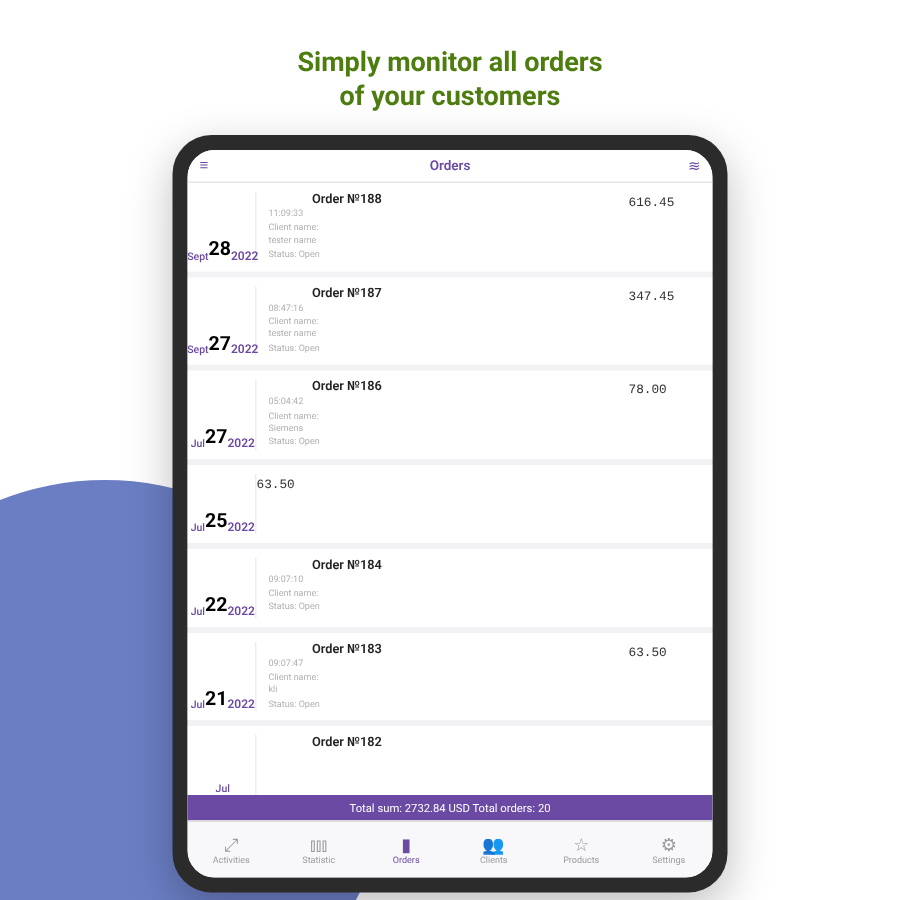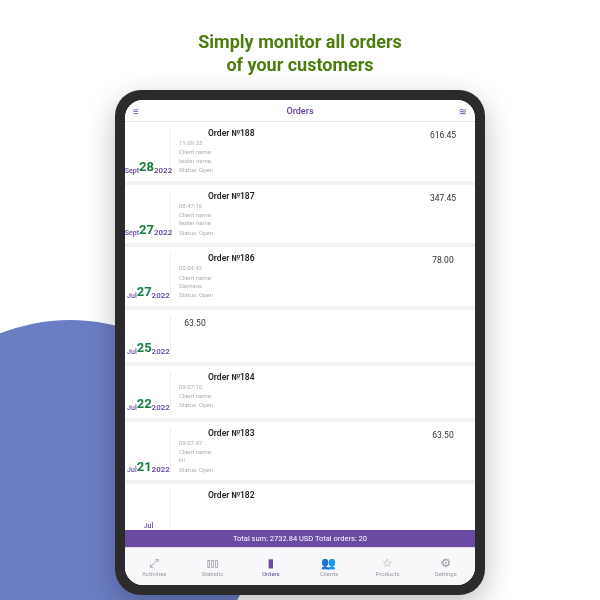--- a/index.html
+++ b/index.html
@@ -85,37 +85,38 @@
 .date-col {
   width: 38px;
   display: flex;
   flex-direction: row;
   align-items: flex-end;
   justify-content: center;
   padding-right: 6px;
   border-right: 0.5px solid #eee;
 }
 .date-month { color: #6b4aa3; font-size: 7px; font-weight: 500; }
-.date-day { color: #15803d; font-size: 13px; font-weight: 700; line-height: 1.1; }
+.date-day { color: #000000; font-size: 13px; font-weight: 700; line-height: 1.1; }
 .date-year { color: #6b4aa3; font-size: 8px; font-weight: 600; }
 .order-body {
   flex: 1;
   padding-left: 8px;
   display: flex;
   flex-direction: column;
   gap: 1px;
 }
 .order-title { color: #222; font-weight: 600; font-size: 8.5px; margin-left: 29px; }
 .order-meta { color: #b0b0b5; font-size: 6px; line-height: 1.4; }
 .order-amount {
   width: 48px;
-  text-align: center;
+  text-align: left;
   color: #333;
   font-size: 8.5px;
   padding-top: 2px;
+  font-family: Liberation Mono, monospace;
 }
 .summary-bar {
   background: #6b4aa3;
   color: #fff;
   text-align: center;
   font-size: 7.5px;
   padding: 4px 0;
 }
 .tab-bar {
   height: 38px;

